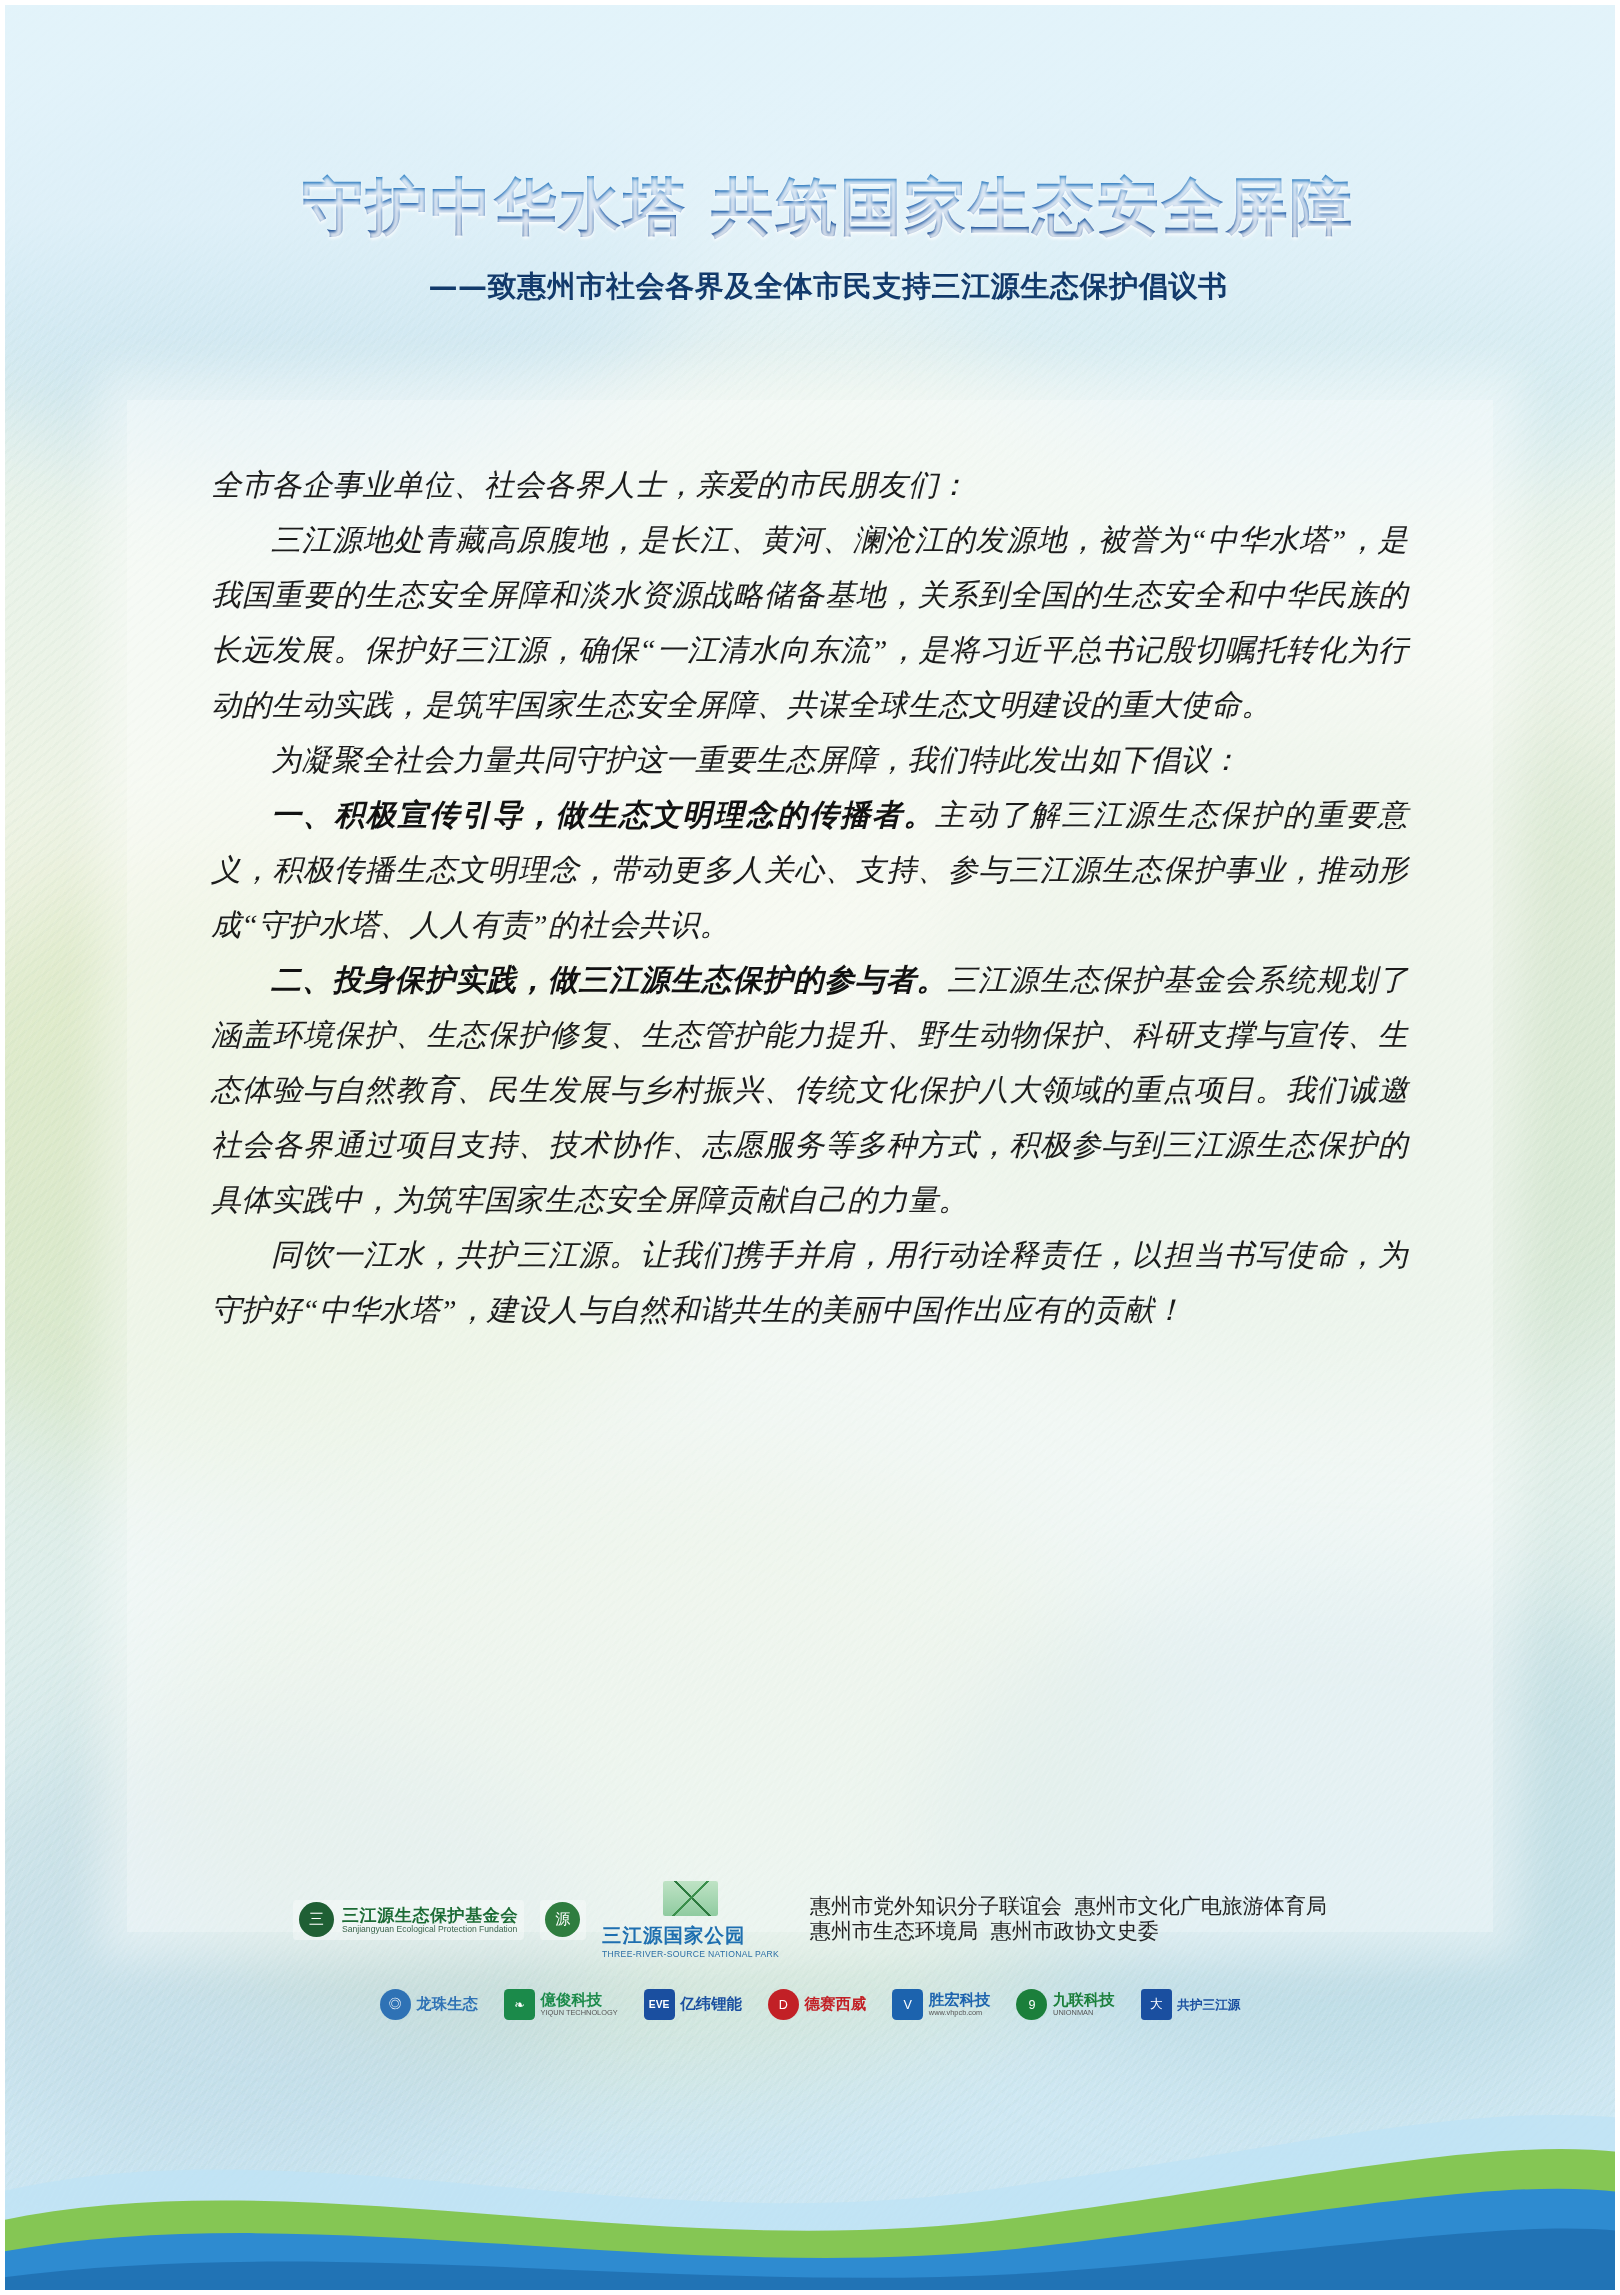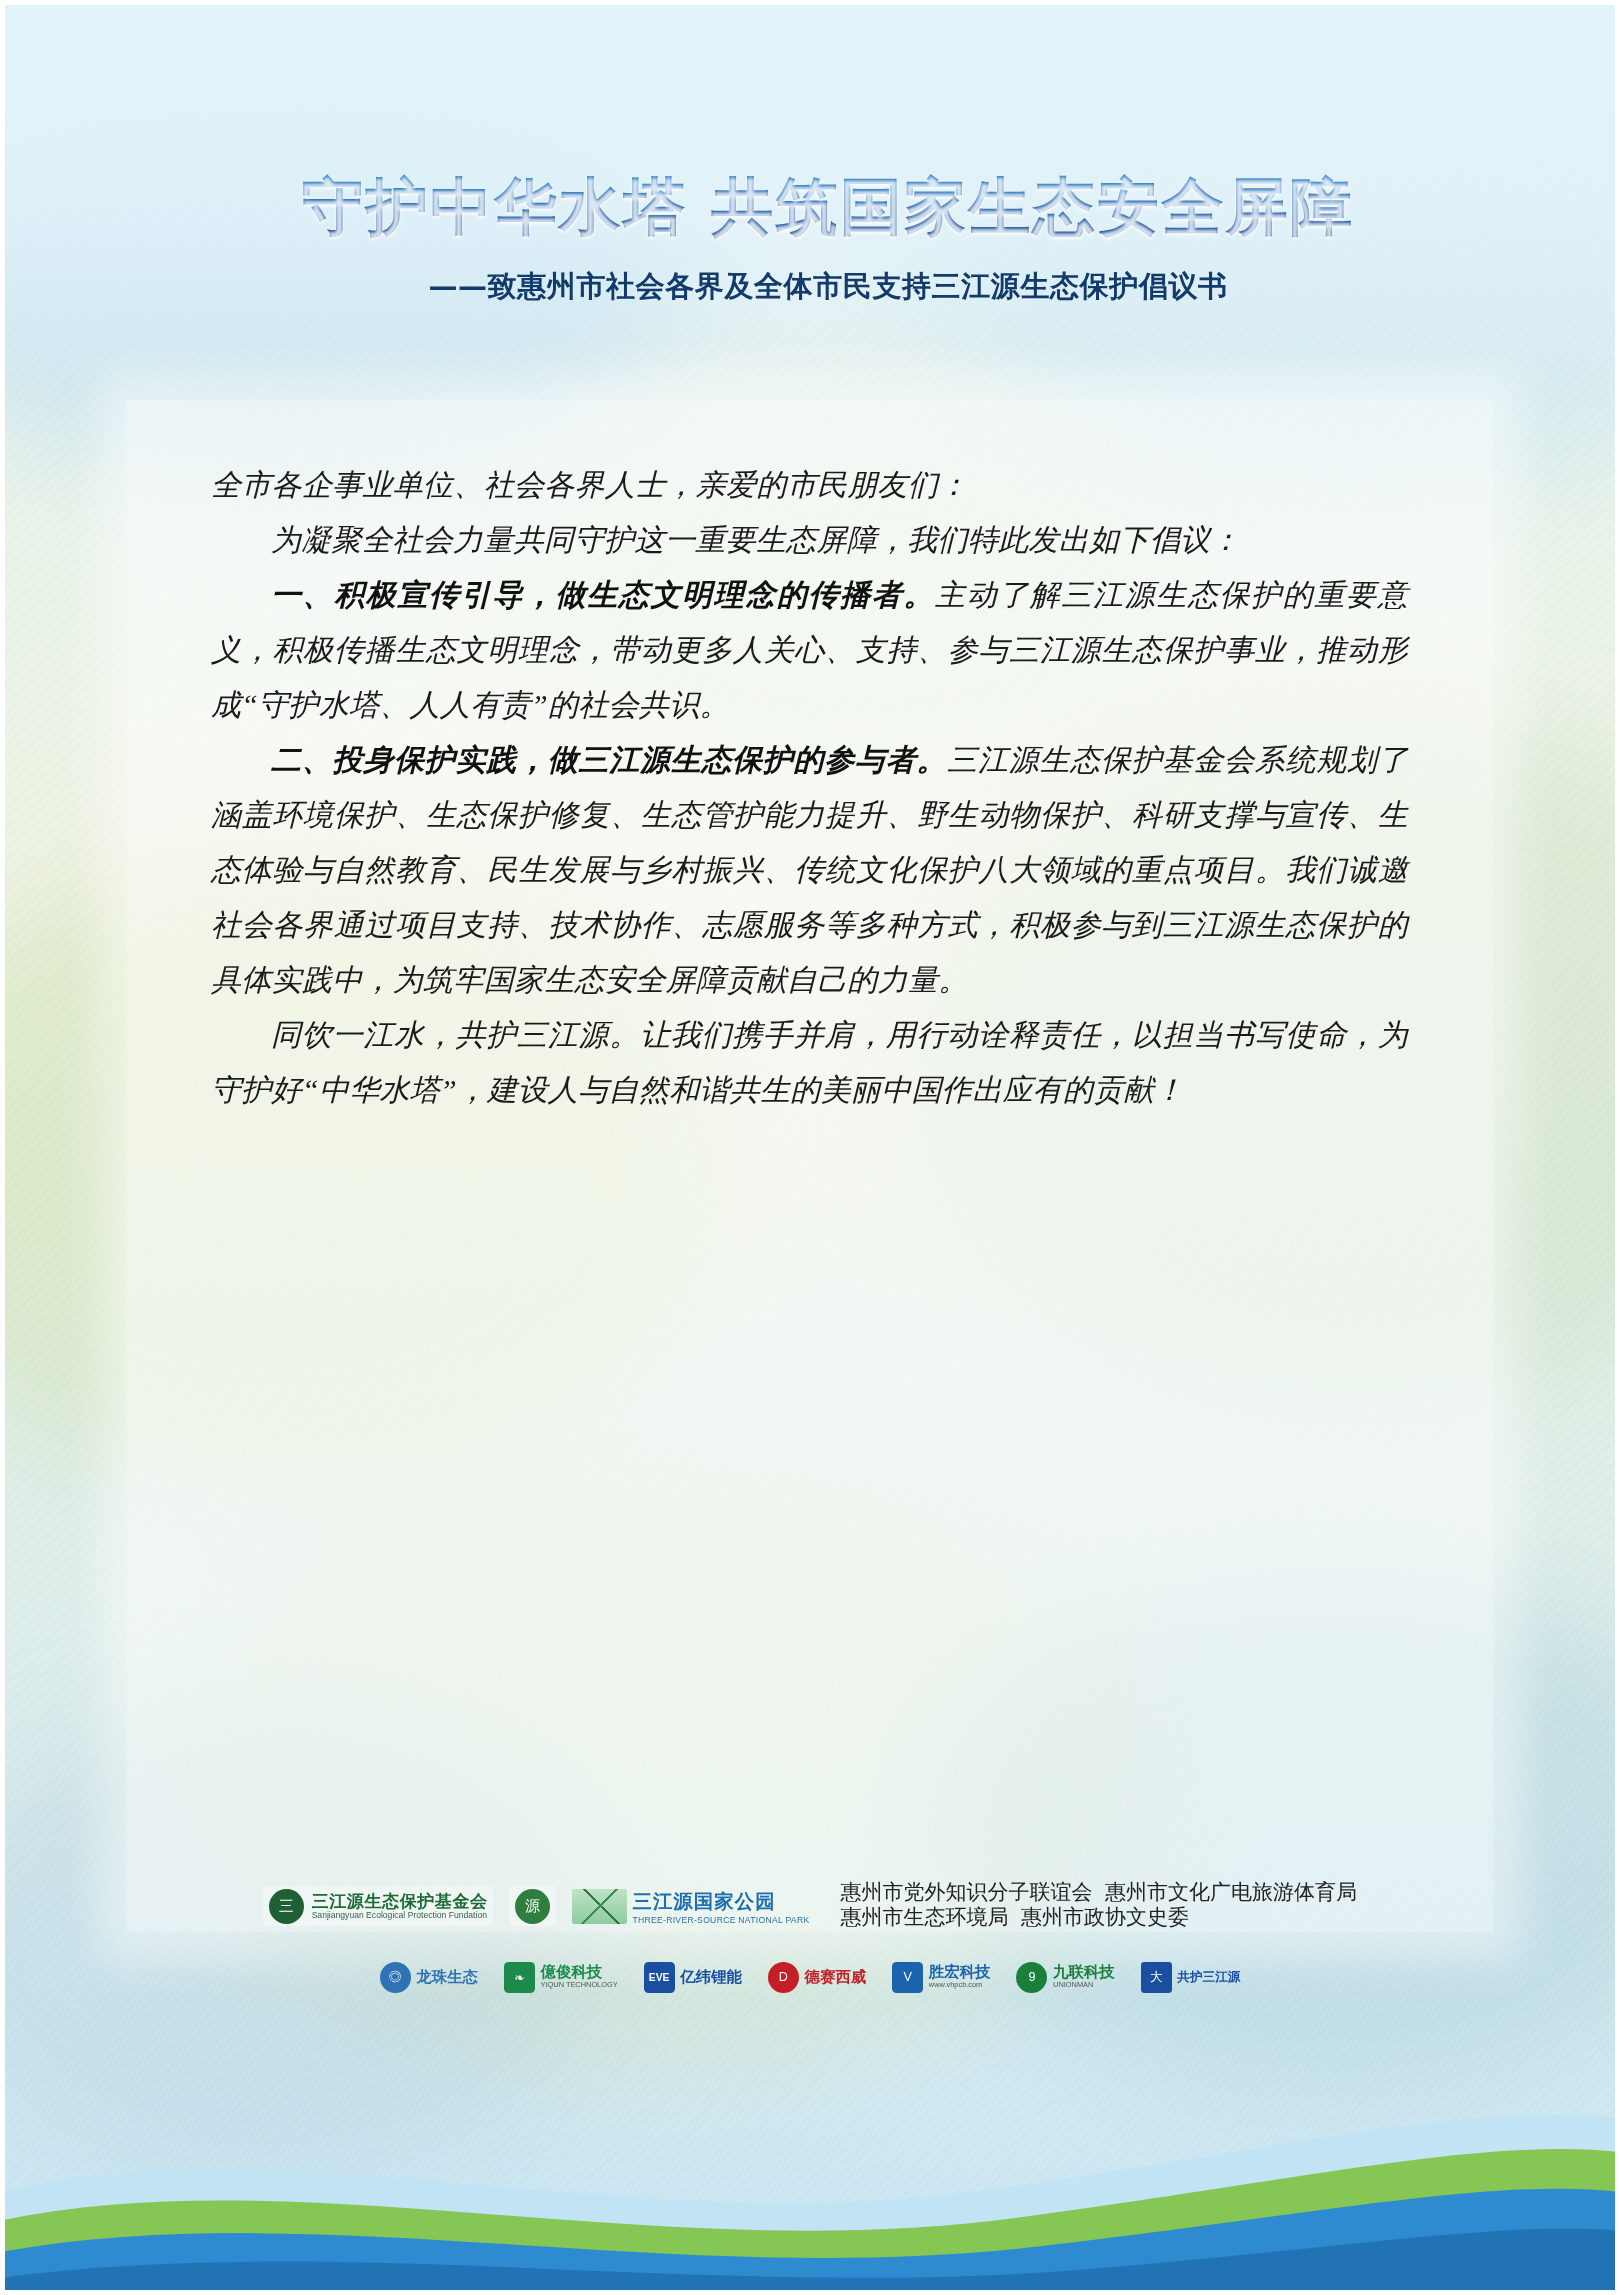--- a/index.html
+++ b/index.html
@@ -180,20 +180,21 @@
     font-size: 8.6px;
     color: #37624a;
     font-family: "Liberation Sans", sans-serif;
     white-space: nowrap;
   }
 
   .park-logo {
     display: flex;
     align-items: center;
     gap: 5.7px;
+    flex-direction: column;
   }
   .park-mountains {
     width: 55px; height: 35px;
     background:
       linear-gradient(135deg, transparent 48%, #3a8f4b 48% 52%, transparent 52%),
       linear-gradient(-135deg, transparent 46%, #2d7a3f 46% 50%, transparent 50%),
       linear-gradient(180deg, #bfe3c5, #8fcba0);
       border-radius: 2.3px;
   }
   .park-text .park-cn {
@@ -271,20 +272,21 @@
 
   <div class="title-wrap">
     <h1 class="main-title">守护中华水塔 共筑国家生态安全屏障</h1>
     <div class="sub-title">——致惠州市社会各界及全体市民支持三江源生态保护倡议书</div>
   </div>
 
   <div class="card"></div>
 
   <div class="content">
     <p class="lead">全市各企事业单位、社会各界人士，亲爱的市民朋友们：</p>
+    <p class="indent">三江源地处青藏高原腹地，是长江、黄河、澜沧江的发源地，被誉为“中华水塔”，是我国重要的生态安全屏障和淡水资源战略储备基地，关系到全国的生态安全和中华民族的长远发展。保护好三江源，确保“一江清水向东流”，是将习近平总书记殷切嘱托转化为行动的生动实践，是筑牢国家生态安全屏障、共谋全球生态文明建设的重大使命。</p>
     <p class="indent">为凝聚全社会力量共同守护这一重要生态屏障，我们特此发出如下倡议：</p>
     <p class="indent"><b>一、积极宣传引导，做生态文明理念的传播者。</b><span>主动了解三江源生态保护的重要意义，积极传播生态文明理念，带动更多人关心、支持、参与三江源生态保护事业，推动形成“守护水塔、人人有责”的社会共识。</span></p>
     <p class="indent"><b>二、投身保护实践，做三江源生态保护的参与者。</b><span>三江源生态保护基金会系统规划了涵盖环境保护、生态保护修复、生态管护能力提升、野生动物保护、科研支撑与宣传、生态体验与自然教育、民生发展与乡村振兴、传统文化保护八大领域的重点项目。我们诚邀社会各界通过项目支持、技术协作、志愿服务等多种方式，积极参与到三江源生态保护的具体实践中，为筑牢国家生态安全屏障贡献自己的力量。</span></p>
     <p class="indent">同饮一江水，共护三江源。让我们携手并肩，用行动诠释责任，以担当书写使命，为守护好“中华水塔”，建设人与自然和谐共生的美丽中国作出应有的贡献！</p>
   </div>
 
   <div class="logo-area">
 
     <div class="logo-row-1">
 

